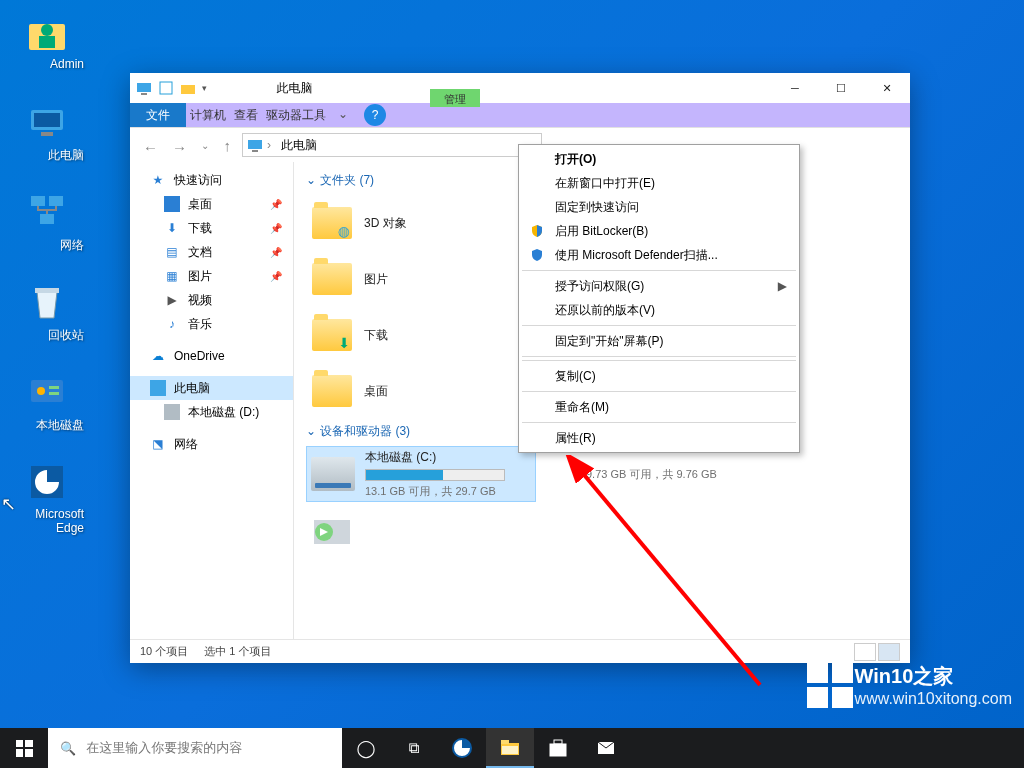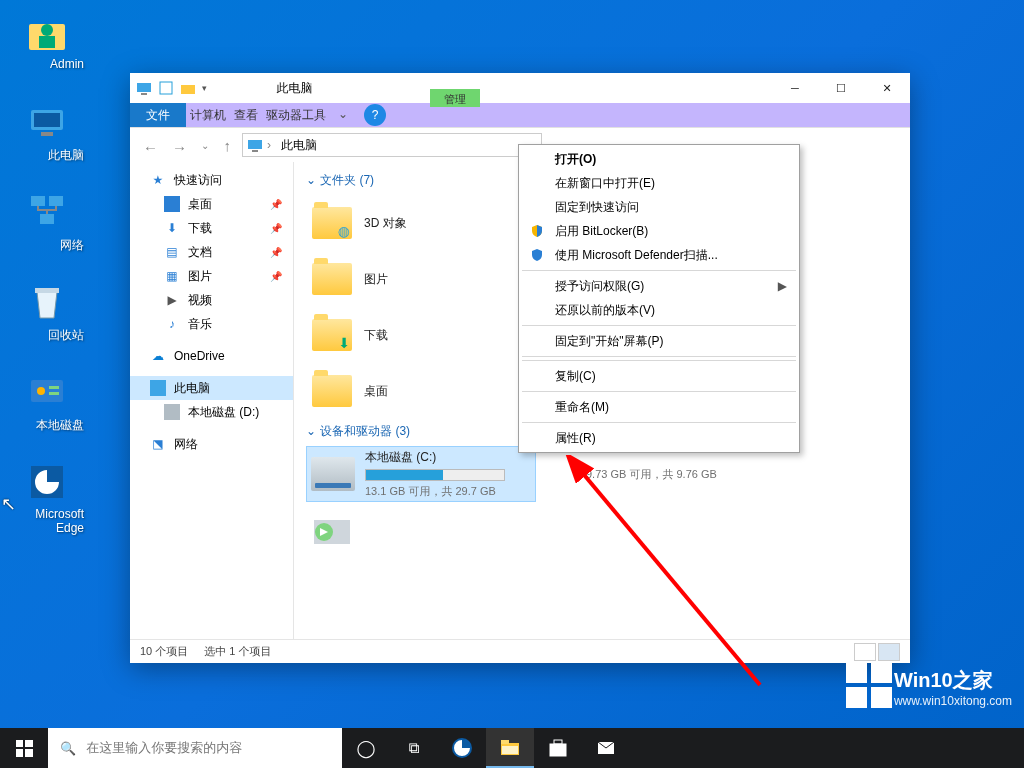--- a/index.html
+++ b/index.html
@@ -77,21 +77,21 @@
 .win-logo div { background:#fff; }
 .searchbox { flex:0 0 294px; height:40px; background:#fff; display:flex; align-items:center; padding:0 12px; gap:10px; color:#777; font-size:13px; }
 .tb-btn { width:48px; height:40px; display:flex; align-items:center; justify-content:center; color:#fff; font-size:17px; }
 .tb-btn.active { border-bottom:2px solid #76b9ed; background:#333; }
 
 
 .watermark { position:absolute; right:12px; bottom:60px; color:#fff; display:flex; align-items:flex-end; gap:2px; z-index:40; }
 .watermark .big-logo { width:46px; height:46px; display:grid; grid-template-columns:1fr 1fr; grid-template-rows:1fr 1fr; gap:4px; }
 .watermark .big-logo div { background:#fff; }
 .watermark .txt .l1 { font-size:20px; font-weight:bold; }
-.watermark .txt .l2 { font-size:12px; opacity:.9; }
+.watermark .txt .l2 { font-size:16px; opacity:.9; }
 
 .folder-badge{position:absolute;right:2px;bottom:0;font-size:14px}
 .cursor { position:absolute; left:1px; top:493px; font-size:18px; color:#fff; text-shadow:0 0 2px #000; z-index:70; pointer-events:none; }
 </style>
 </head>
 <body>
 
 <div class="desktop-icon" style="left:10px;top:10px">
   <div class="ico">
       <svg width="44" height="44">

